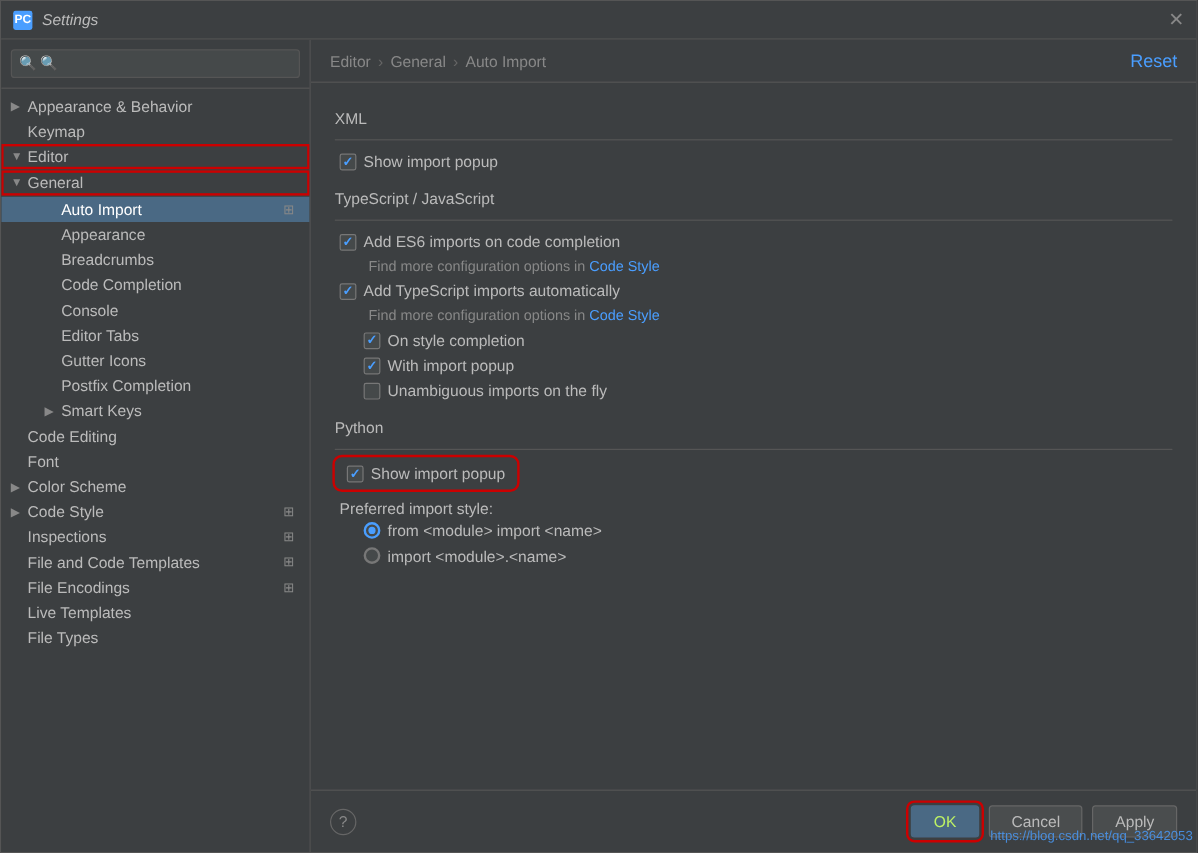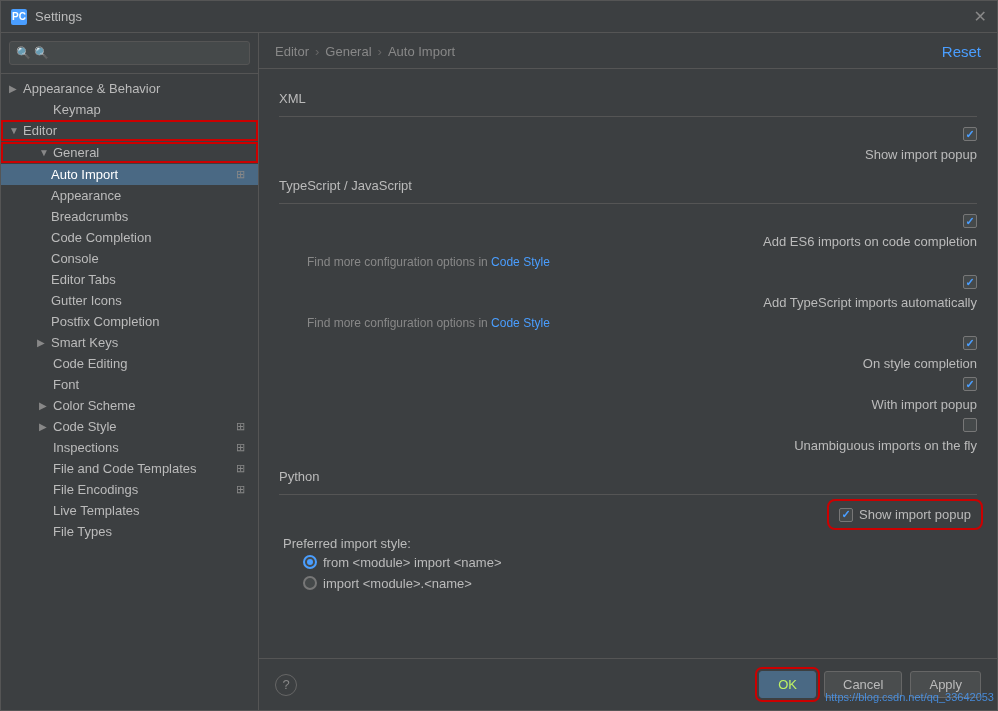--- a/index.html
+++ b/index.html
@@ -38,20 +38,21 @@
       display: flex;
       align-items: center;
       justify-content: center;
       font-size: 10px;
       color: white;
       font-weight: bold;
     }
     .titlebar-title {
       color: #bbbbbb;
       font-size: 13px;
+      font-style: italic;
     }
     .titlebar-close {
       margin-left: auto;
       cursor: pointer;
       color: #888;
       font-size: 16px;
     }
     .content {
       display: flex;
       flex: 1;
@@ -115,21 +116,21 @@
       flex-shrink: 0;
     }
     .tree-item .icon-badge {
       margin-left: auto;
       width: 14px;
       height: 14px;
       color: #888;
       font-size: 11px;
     }
     .level-0 { padding-left: 8px; }
-    .level-1 { padding-left: 38px; }
+    .level-1 { padding-left: 8px; }
     .level-2 { padding-left: 36px; }
     .tree-item.outlined { outline: 2px solid #cc0000; outline-offset: -2px; }
 
     .main {
       flex: 1;
       display: flex;
       flex-direction: column;
       background: #3c3f41;
       overflow: hidden;
     }
@@ -171,25 +172,24 @@
       margin-top: 6px;
     }
     .section-divider {
       border: none;
       border-top: 1px solid #555;
       margin: 4px 0 10px 0;
     }
 
     .checkbox-row {
       display: flex;
-      align-items: flex-end;
+      align-items: center;
       gap: 6px;
       margin-bottom: 6px;
       padding-left: 4px;
-      flex-direction: column;
     }
     .checkbox-row.indent1 { padding-left: 24px; }
     .cb-box {
       width: 14px;
       height: 14px;
       background: #45494a;
       border: 1px solid #777;
       border-radius: 2px;
       display: flex;
       align-items: center;

